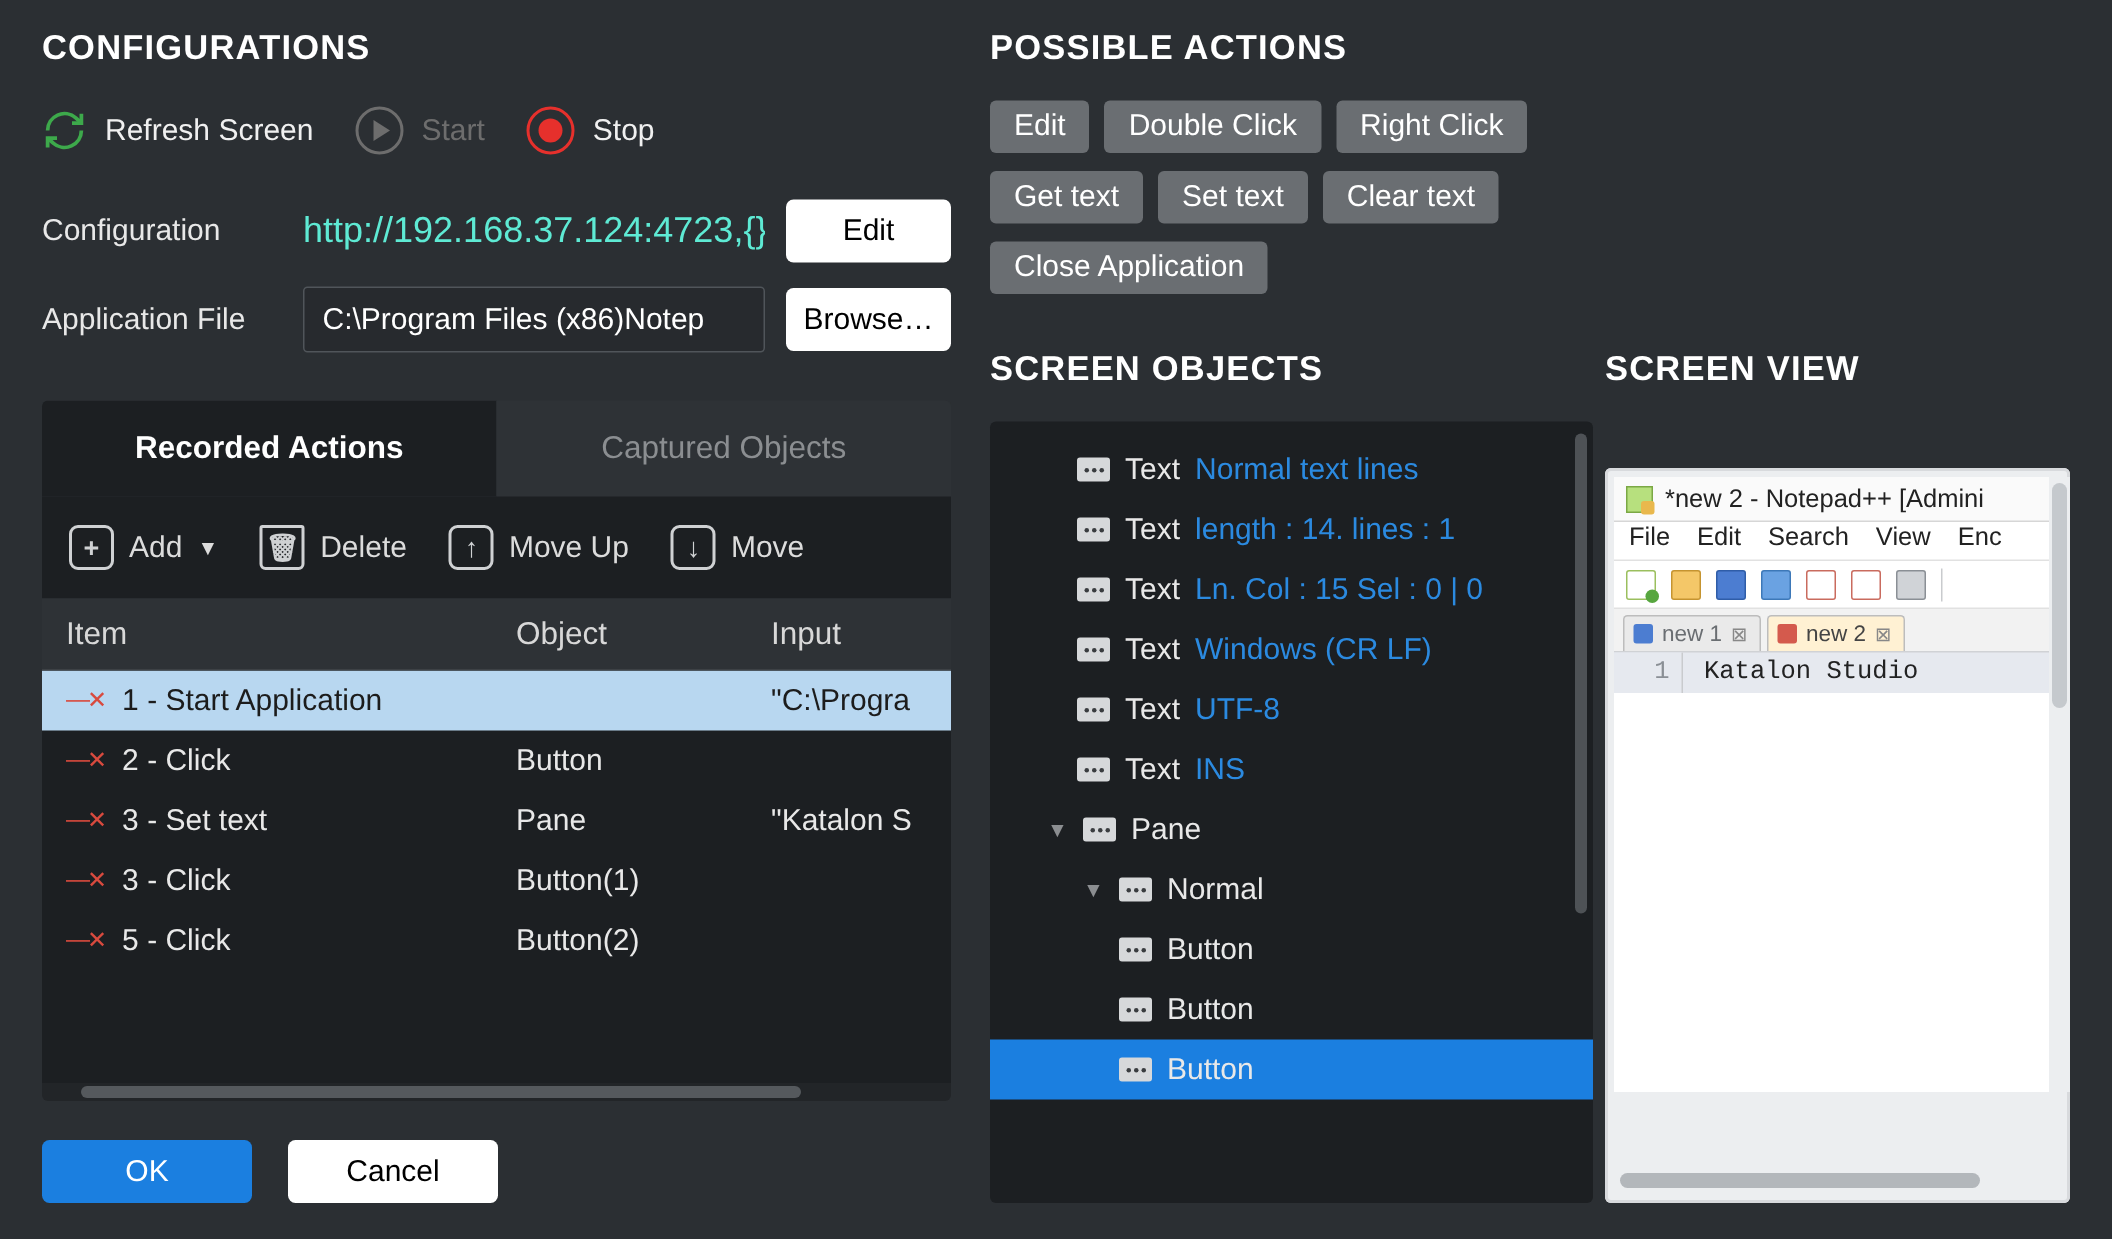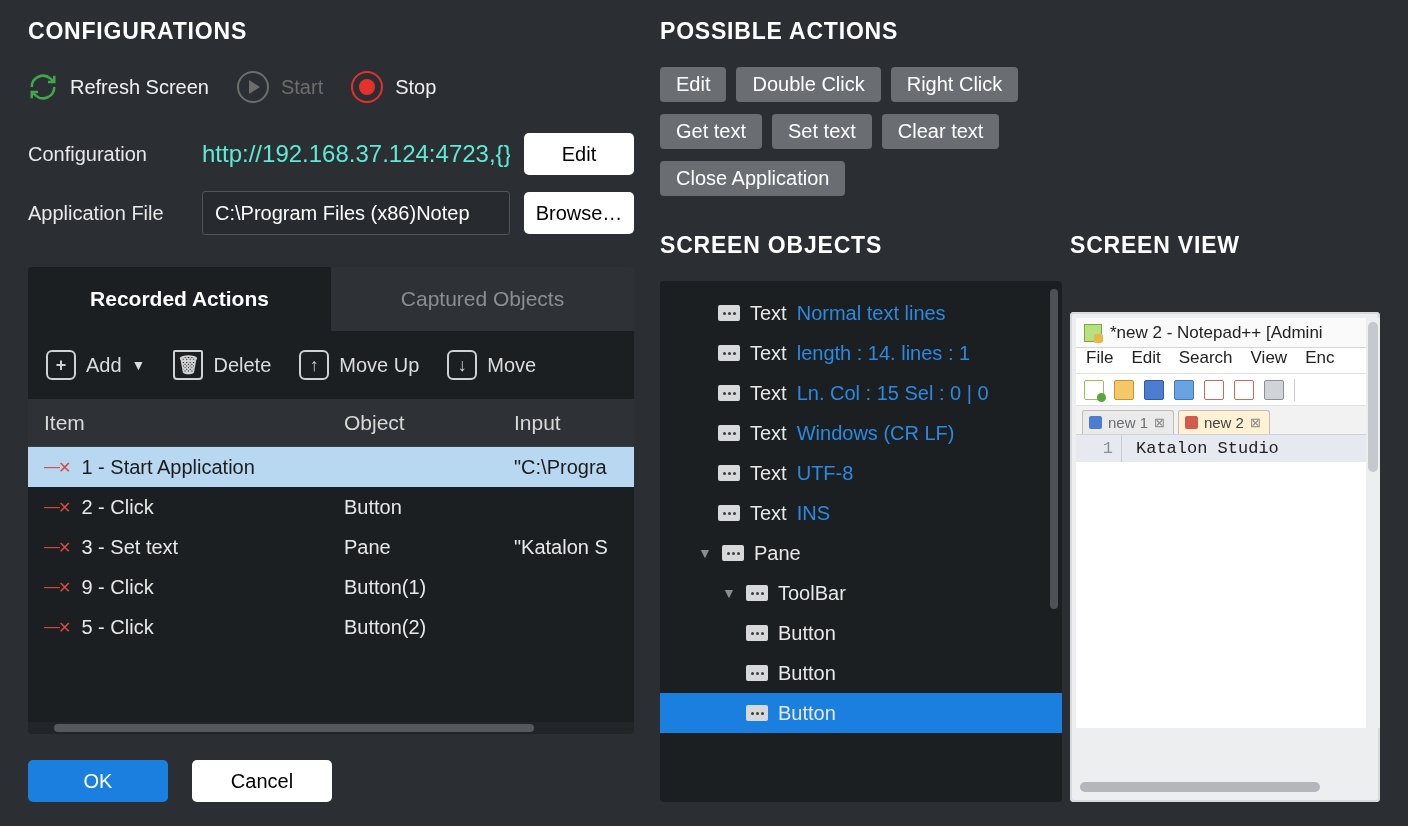--- a/index.html
+++ b/index.html
@@ -263,21 +263,21 @@
             <span class="item-cell">
               <span class="row-x">✕</span>
               <span>3 - Set text</span>
             </span>
     <span>Pane</span>
     <span>"Katalon S</span>
           </div>
           <div class="row">
             <span class="item-cell">
               <span class="row-x">✕</span>
-              <span>9 - Click</span>
+              <span>3 - Click</span>
             </span>
     <span>Button(1)</span>
     <span></span>
           </div>
           <div class="row">
             <span class="item-cell">
               <span class="row-x">✕</span>
               <span>5 - Click</span>
             </span>
     <span>Button(2)</span>
@@ -366,21 +366,21 @@
               </span>
               <span class="type">Pane</span>
             </div>
             <div class="tree-row tree-pad3">
               <span class="chev">▼</span>
               <span class="dots-box">
                 <span></span>
                 <span></span>
                 <span></span>
               </span>
-              <span class="type">ToolBar</span>
+              <span class="type">Normal</span>
             </div>
             <div class="tree-row tree-pad4">
               <span class="dots-box">
                 <span></span>
                 <span></span>
                 <span></span>
               </span>
               <span class="type">Button</span>
             </div>
             <div class="tree-row tree-pad4">

